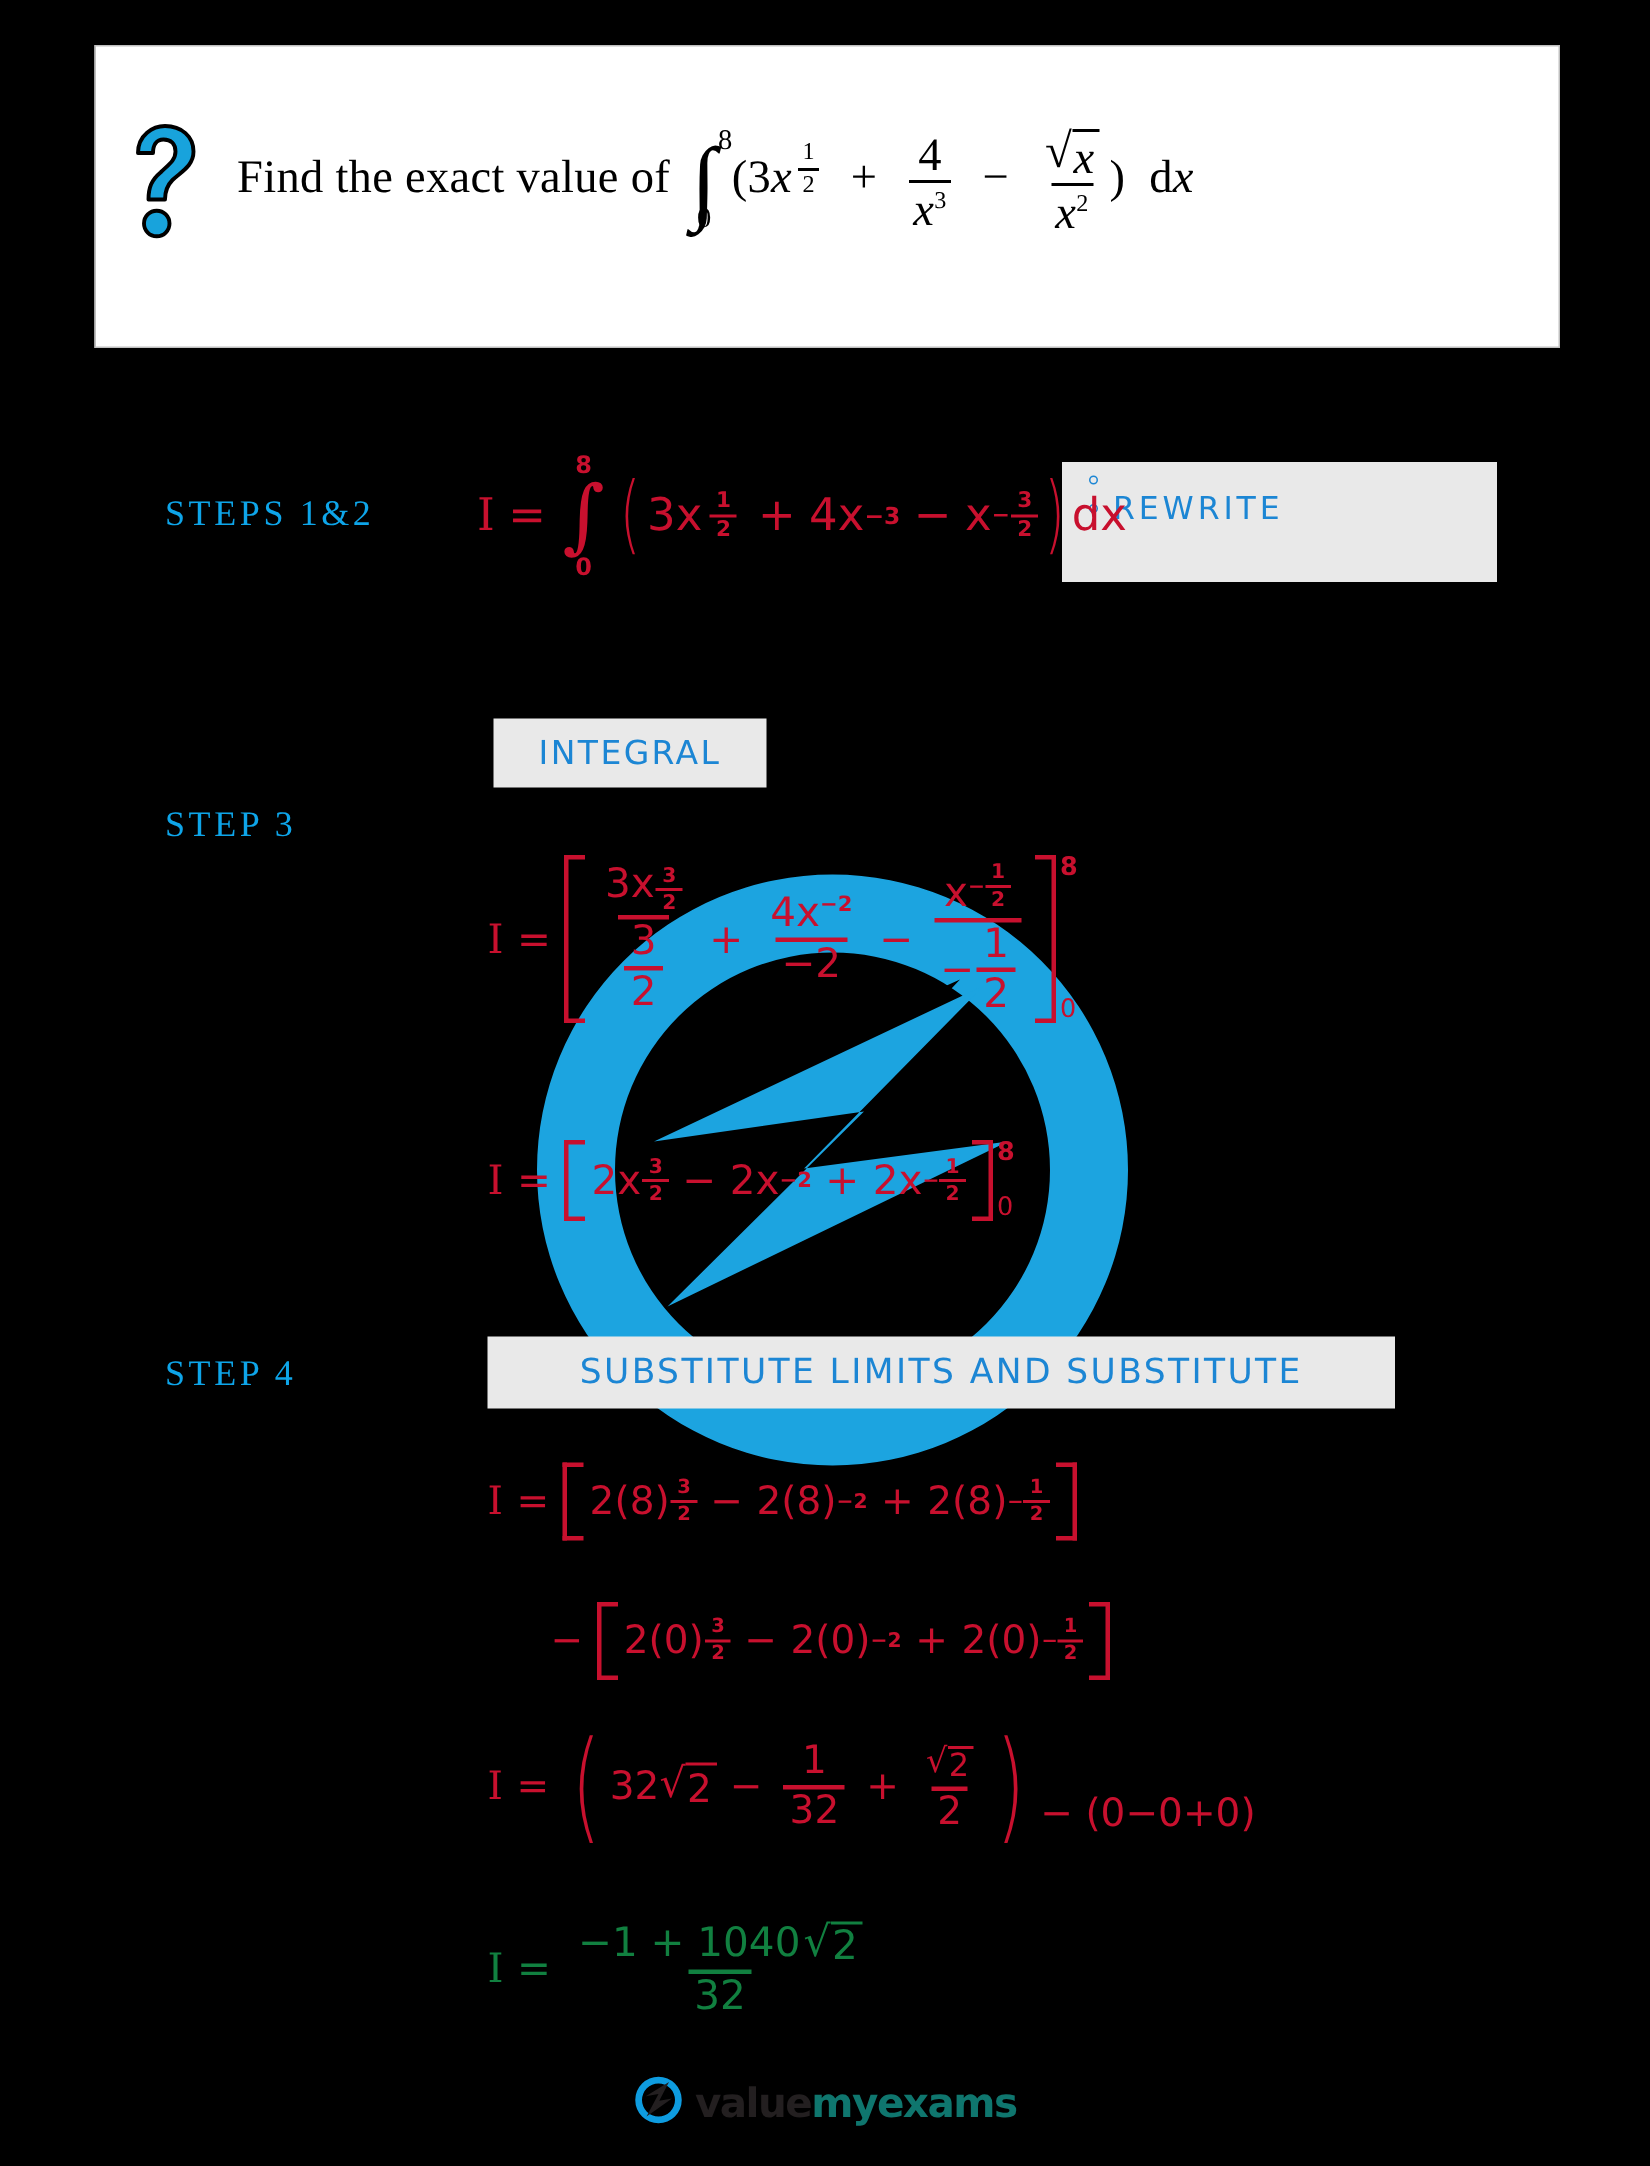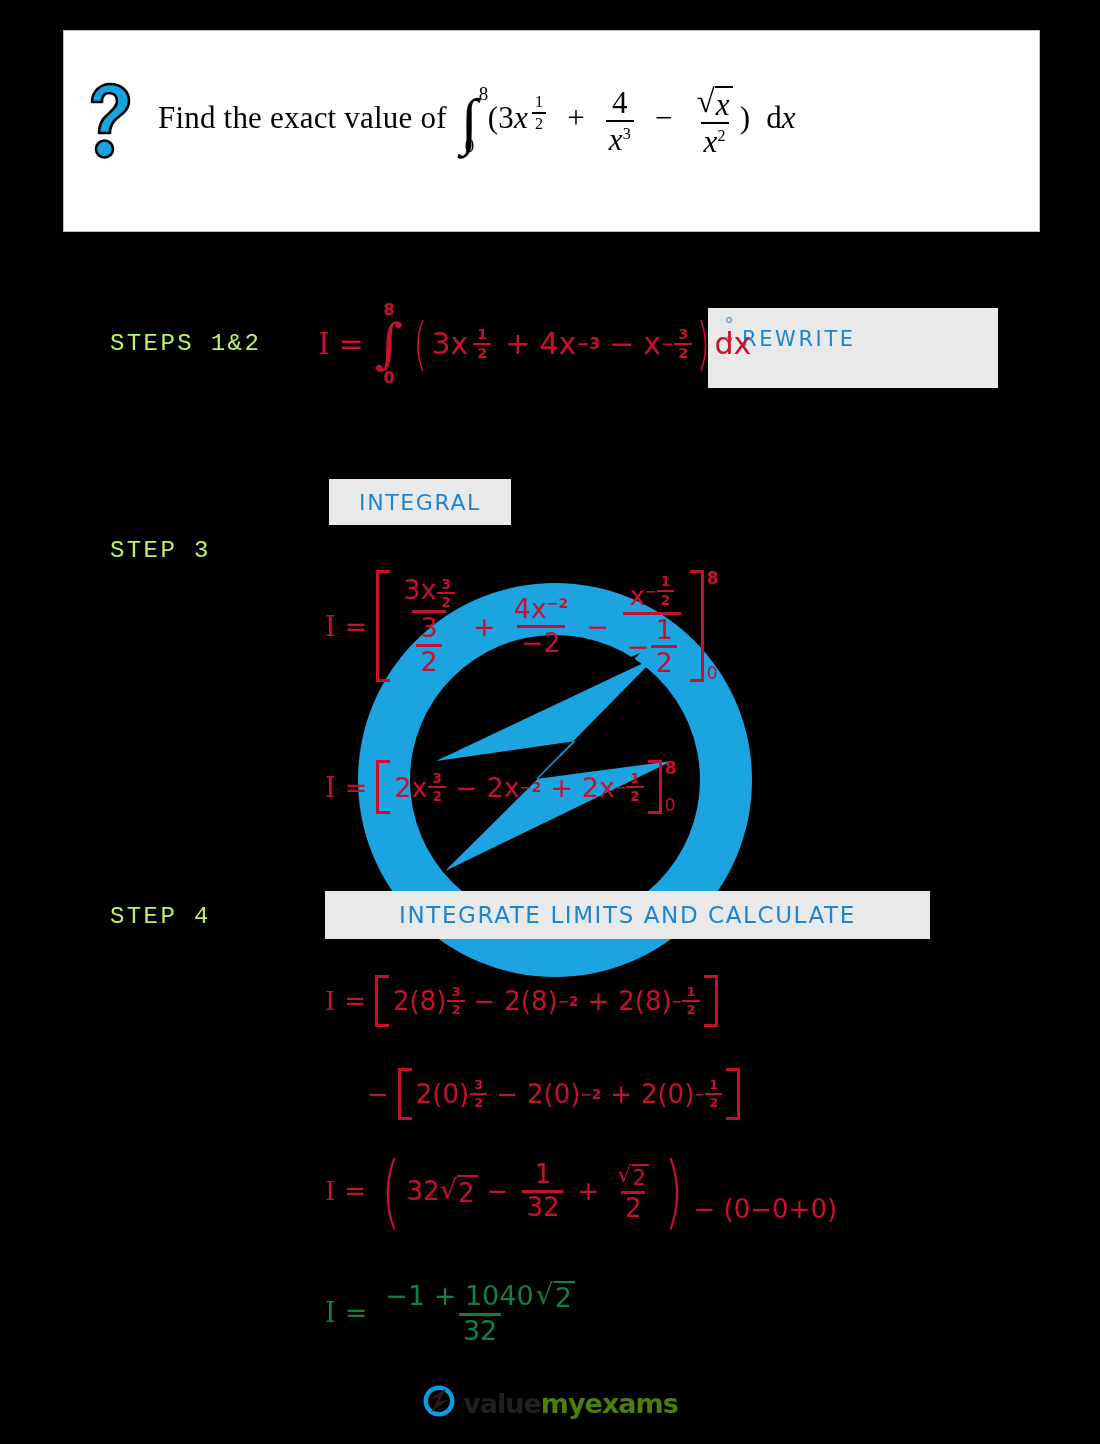--- a/index.html
+++ b/index.html
@@ -29,22 +29,22 @@
   sup.e{font-size:.52em;vertical-align:super;line-height:0;}
 
   .intsign{display:inline-flex;flex-direction:column;align-items:flex-start;
            vertical-align:middle;position:relative;margin:0 2px 0 6px;}
   .intsign .glyph{font-size:62px;line-height:.72;
         font-family:"Liberation Serif","DejaVu Serif",serif;}
   .intlim{position:absolute;font-size:19px;}
 
   
   .step-label{
-    position:absolute;color:#bef264;font-size:24px;letter-spacing:2.4px;
-    font-family:Liberation Mono, monospace;font-weight:400;
+    position:absolute;color:#0ea5e9;font-size:24px;letter-spacing:2.4px;
+    font-family:Liberation Serif, serif;font-weight:400;
   }
 
   
   .grey-box{
     position:absolute;background:#e9e9e9;color:#1c86d4;
     font-family:"DejaVu Sans",sans-serif;letter-spacing:2px;
     box-sizing:border-box;
   }
   #callout-box{left:708px;top:308px;width:290px;height:80px;padding:9px 0 0 18px;}
   #callout-box .bullet-line{display:flex;align-items:center;gap:10px;
@@ -94,21 +94,21 @@
   
   #watermark{position:absolute;left:340px;top:565px;width:430px;height:430px;
              pointer-events:none;}
 
   
   #footer-logo{position:absolute;left:0;right:0;bottom:22px;
      display:flex;align-items:center;justify-content:center;gap:7px;}
   #footer-logo .logo-text{font-size:27px;font-weight:bold;letter-spacing:-1px;
      font-family:"DejaVu Sans",sans-serif;}
   .lt-dark{color:#231f20;}
-  .lt-blue{color:#4d7c0f;}
+  .lt-blue{color:#0f766e;}
 </style>
 </head>
 <body>
 
 <div id="question-panel">
   <div id="question-row">
 
     <span class="qmark">
       <svg width="48" height="80" viewBox="0 0 48 80">
         <path d="M8 21 C8 9, 18 3, 26 3 C37 3, 45 10, 45 20 C45 30, 36 34, 31 39
@@ -286,21 +286,21 @@
     </span>
     <span class="bar r"></span>
     <span class="limits" style="font-weight:bold;">
       <span class="top">8</span>
       <span class="bot" style="font-weight:normal;">0</span>
     </span>
   </span>
 </div>
 
 <div id="substitute-box" class="grey-box">
-  <span>INTEGRATE  LIMITS  AND  CALCULATE</span>
+  <span>SUBSTITUTE  LIMITS  AND  SUBSTITUTE</span>
 </div>
 
 <div class="hand" style="left:325px;top:975px;font-size:26px;">
   <span class="II">I</span>
   <span class="eq">=</span>
   <span class="sqbr" style="height:52px;">
     <span class="bar l"></span>
     <span class="body">
       <span>2(8)</span>
         <span class="hfrac" style="font-size:.5em;font-weight:bold;margin:0 0 0 1px;vertical-align:super;">

